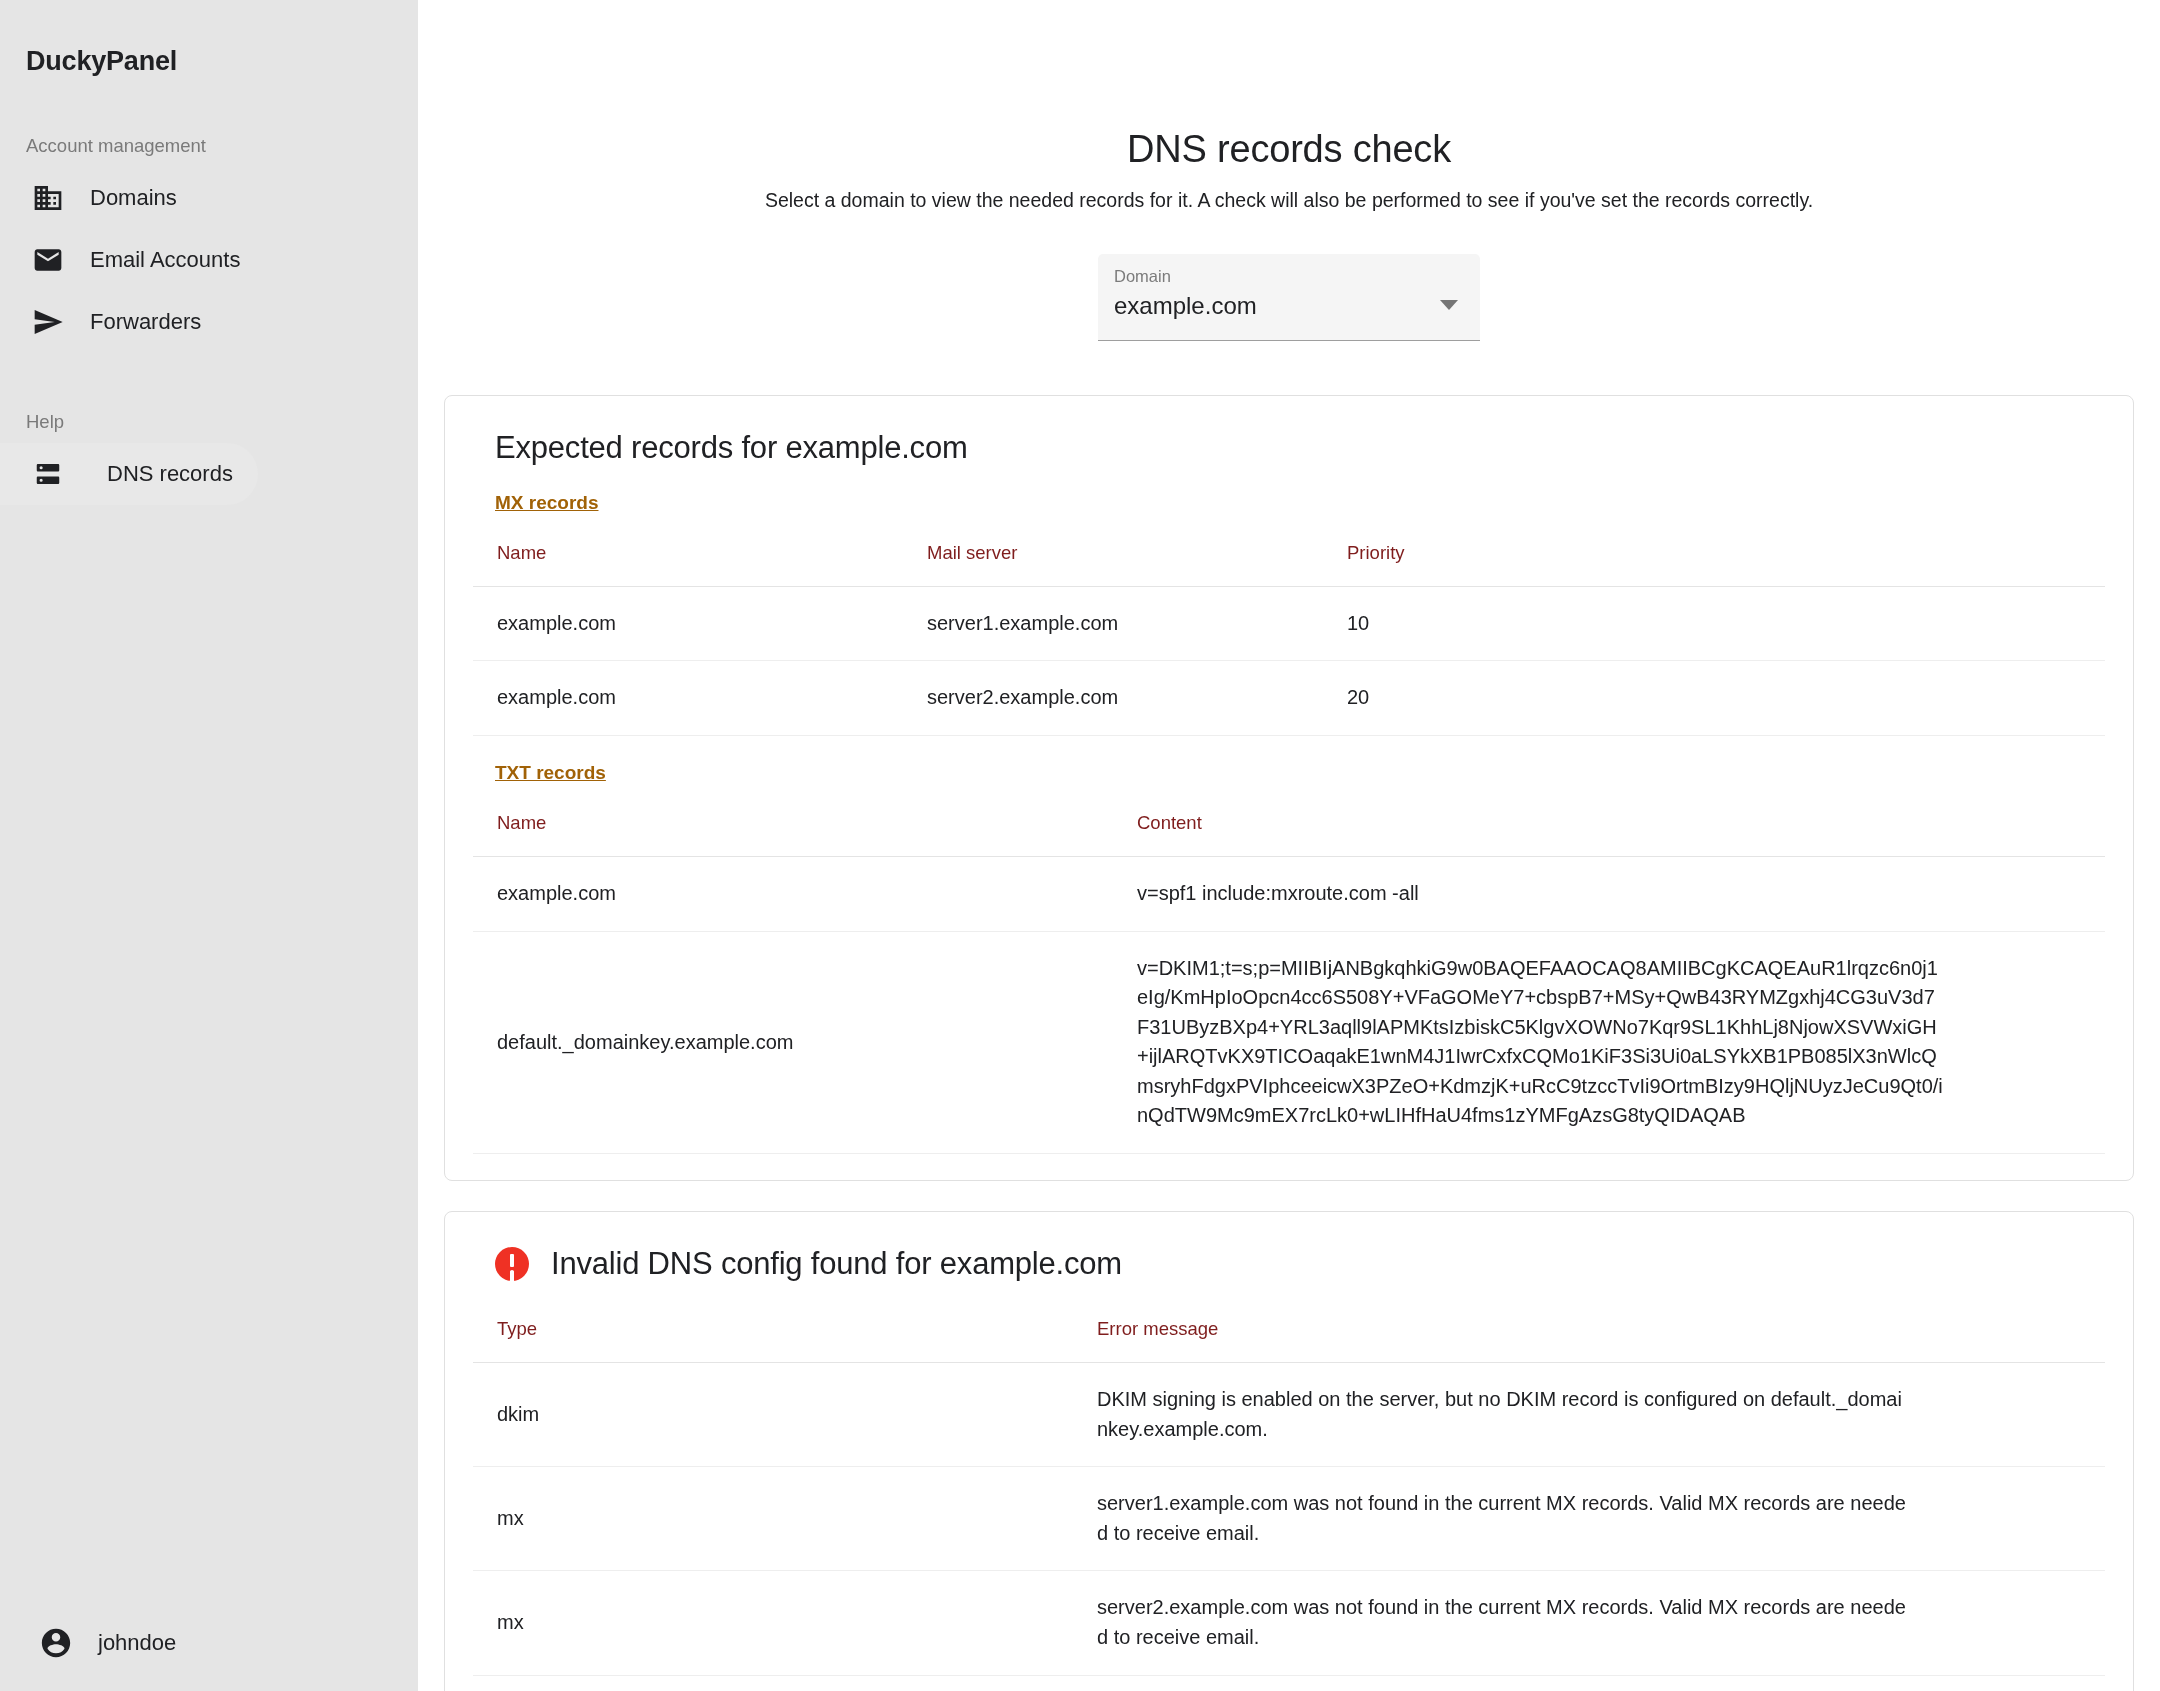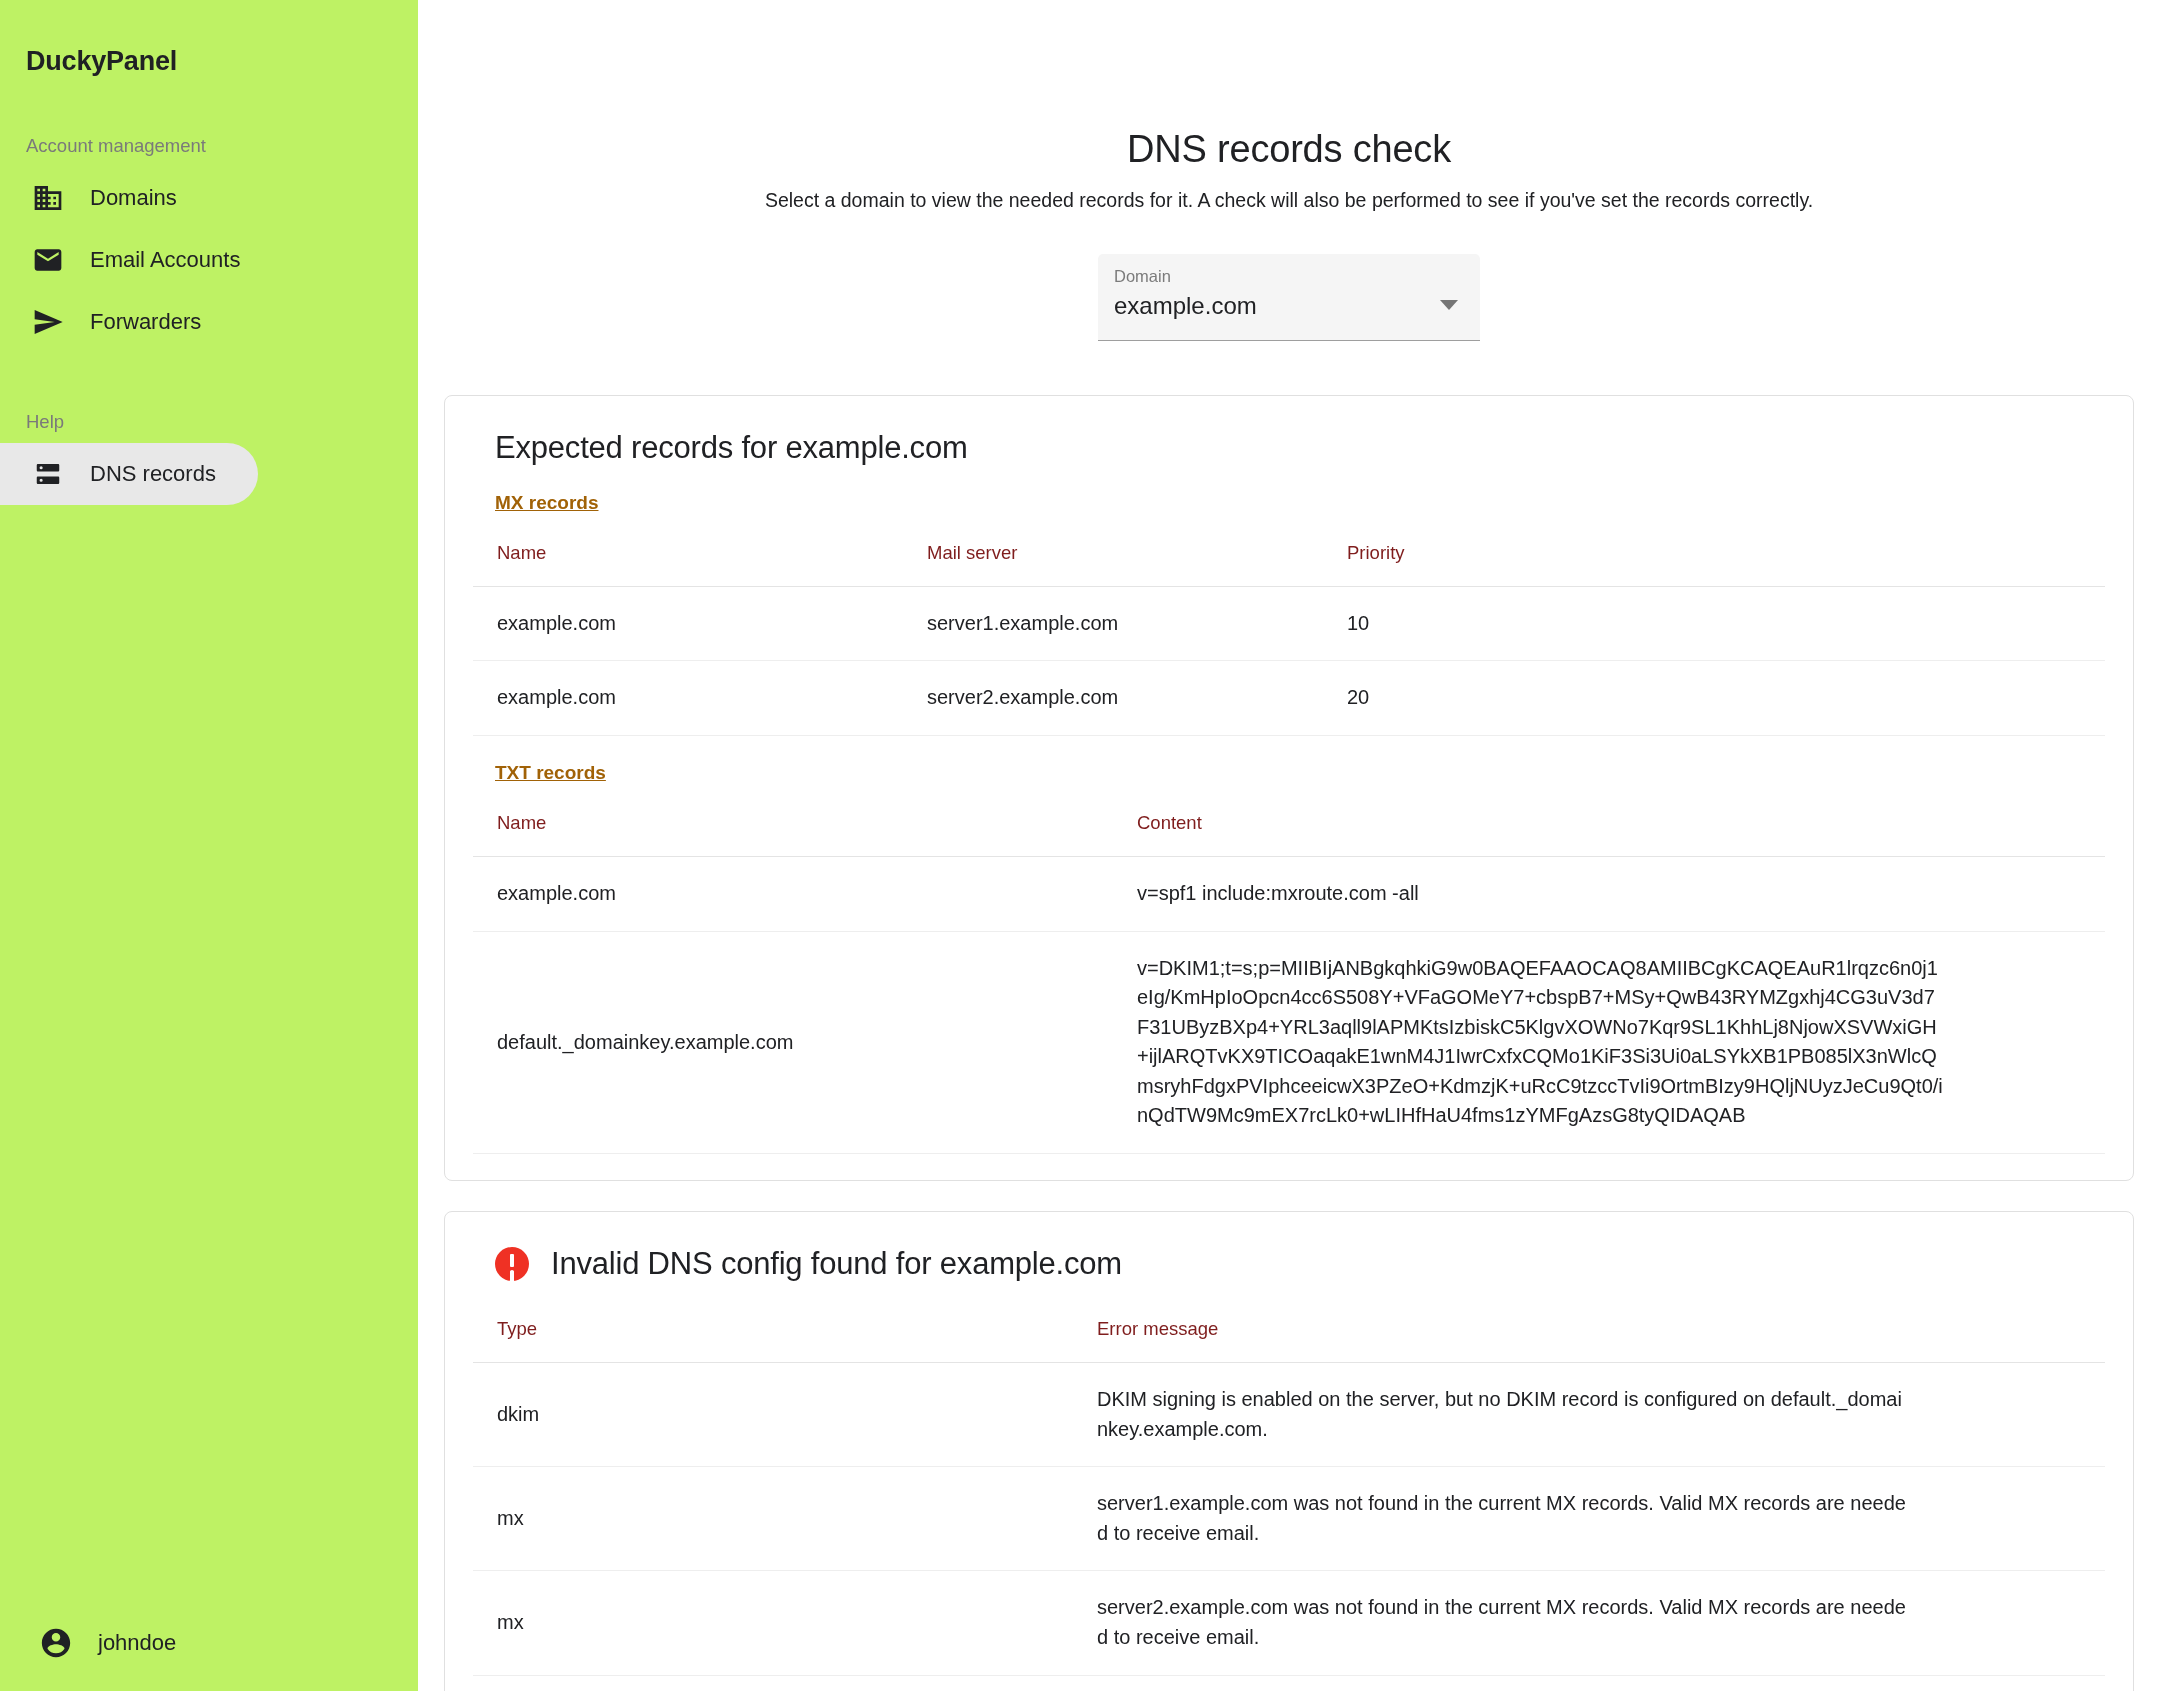--- a/index.html
+++ b/index.html
@@ -10,21 +10,21 @@
     font-family: "Liberation Sans", sans-serif;
     color: #202124;
     overflow: hidden;
   }
   .app { display: flex; width: 2160px; height: 1691px; position: relative; }
 
   
   .sidebar {
     width: 418px;
     flex: 0 0 418px;
-    background: #bef264;
+    background: #e5e5e5;
     position: relative;
     padding-top: 26px;
   }
   .brand {
     font-size: 27px;
     font-weight: 700;
     letter-spacing: -0.2px;
     color: #202124;
     padding: 0 0 0 26px;
     margin-top: 20px;
@@ -40,21 +40,21 @@
   .nav-item {
     display: flex;
     align-items: center;
     height: 62px;
     padding-left: 28px;
     border-radius: 0 40px 40px 0;
     margin-right: 160px;
     cursor: pointer;
     color: #202124;
   }
-  .nav-item.active { background: #e8e8e8; }
+  .nav-item.active { background: #e8e8e8; gap: 17px; }
   .nav-icon {
     width: 40px; height: 40px;
     flex: 0 0 40px;
     display: flex; align-items: center; justify-content: center;
     margin-right: 22px;
   }
   .nav-icon svg { display: block; }
   .nav-label { font-size: 22px; color: #202124; }
 
   .user-row {

